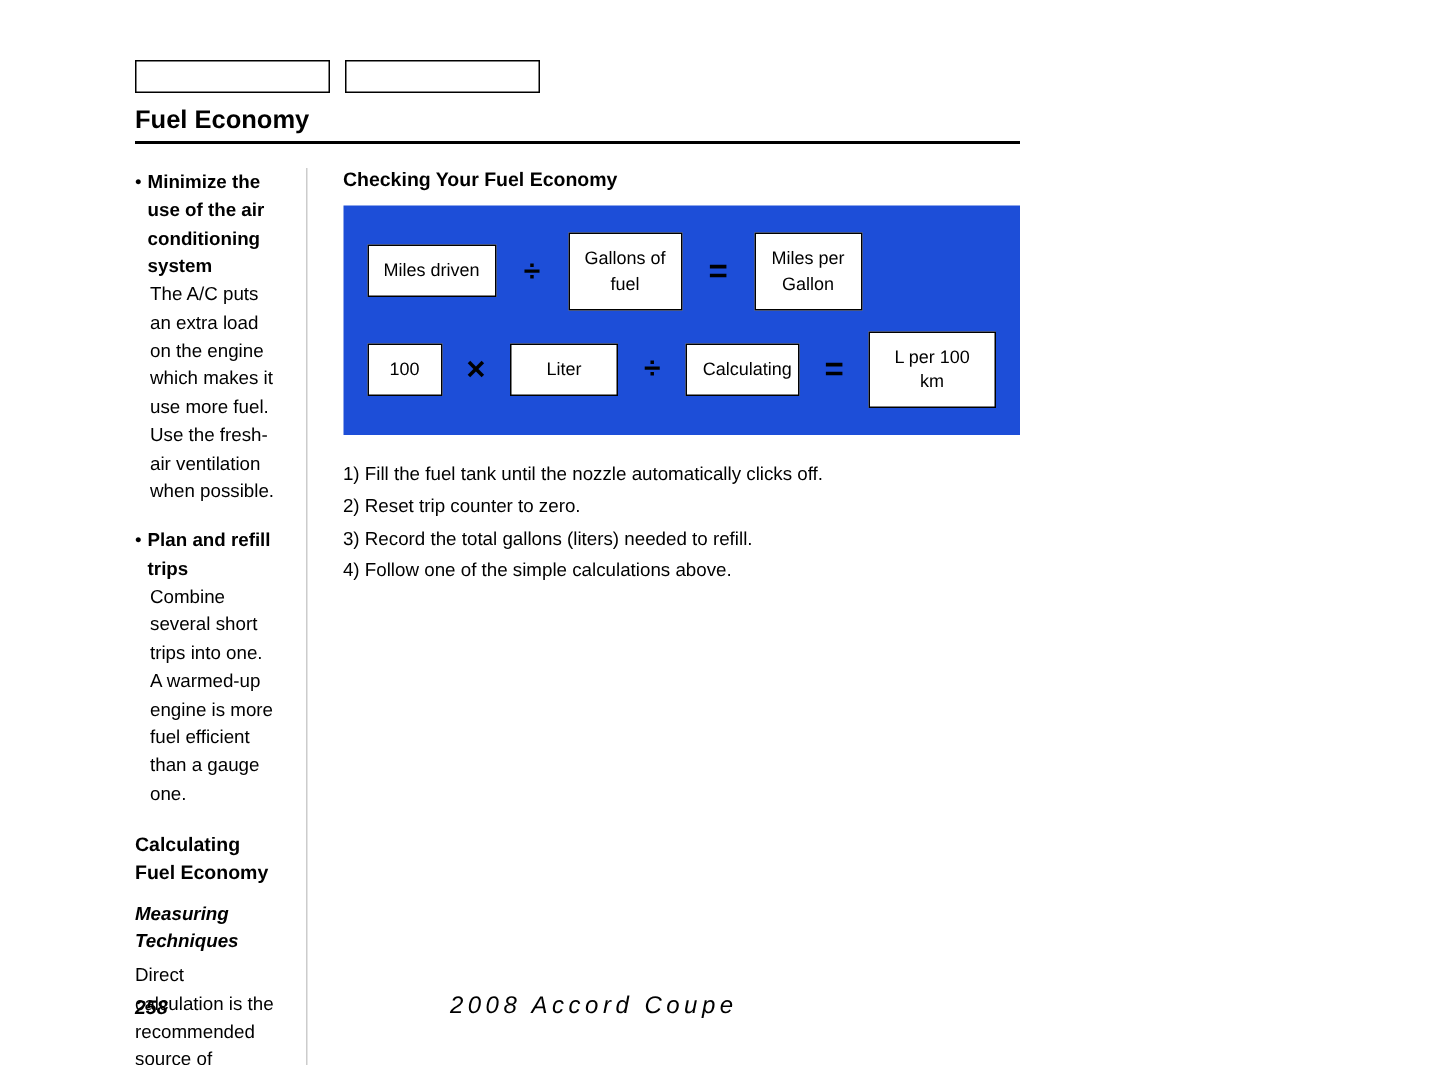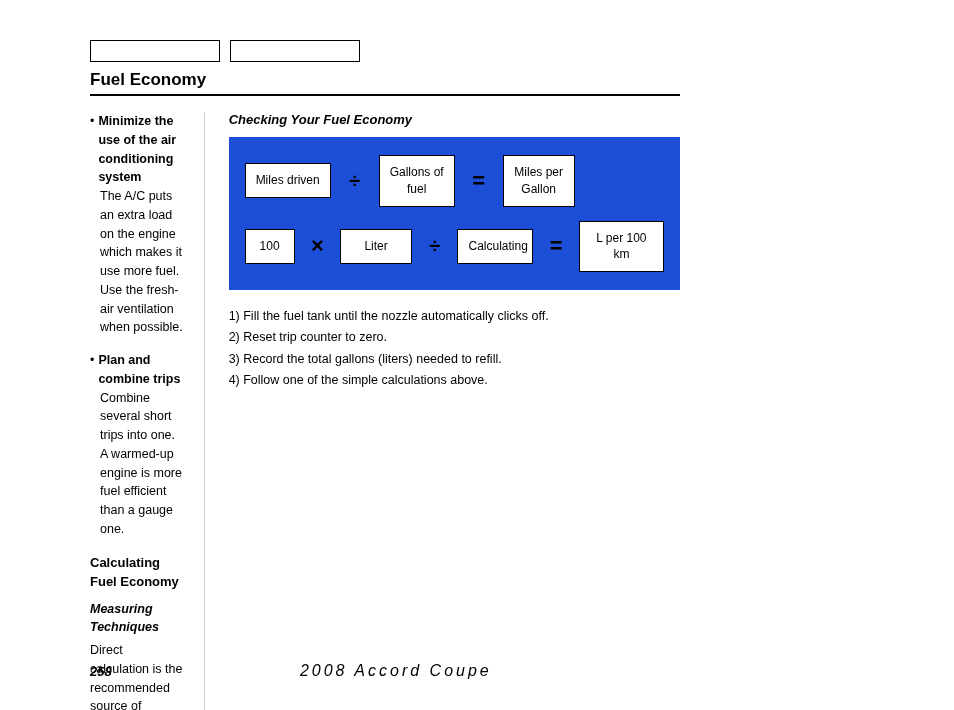--- a/index.html
+++ b/index.html
@@ -82,21 +82,20 @@
       font-weight: bold;
       font-size: 12.5px;
       margin-bottom: 4px;
     }
     .measuring-text {
       font-size: 12.5px;
       line-height: 1.5;
     }
     
     .check-title {
-      font-style: italic;
       font-weight: bold;
       font-size: 13px;
       margin-bottom: 10px;
     }
     .formula-area {
       background: #1d4ed8;
       padding: 18px 16px;
       margin-bottom: 16px;
     }
     .formula-row {
@@ -187,21 +186,21 @@
         <div class="bullet-dot">
           <span>•</span>
           <span class="bullet-title">Minimize the use of the air conditioning system</span>
         </div>
         <p>The A/C puts an extra load on the engine which makes it use more fuel. Use the fresh-air ventilation when possible.</p>
       </div>
 
       <div class="bullet-item">
         <div class="bullet-dot">
           <span>•</span>
-          <span class="bullet-title">Plan and combine trips</span>
+          <span class="bullet-title">Plan and refill trips</span>
         </div>
         <p>Combine several short trips into one. A warmed-up engine is more fuel efficient than a gauge one.</p>
       </div>
 
       <div class="calc-heading">Calculating Fuel Economy</div>
 
       <div class="measuring-title">Measuring Techniques</div>
       <div class="measuring-text">Direct calculation is the recommended source of information about your actual fuel economy. Using your actual fuel fill-ups or taking fuel gauge readings are NOT accurate measures of fuel economy. Fuel economy may improve over the first several thousand miles.</div>
     </div>
 

